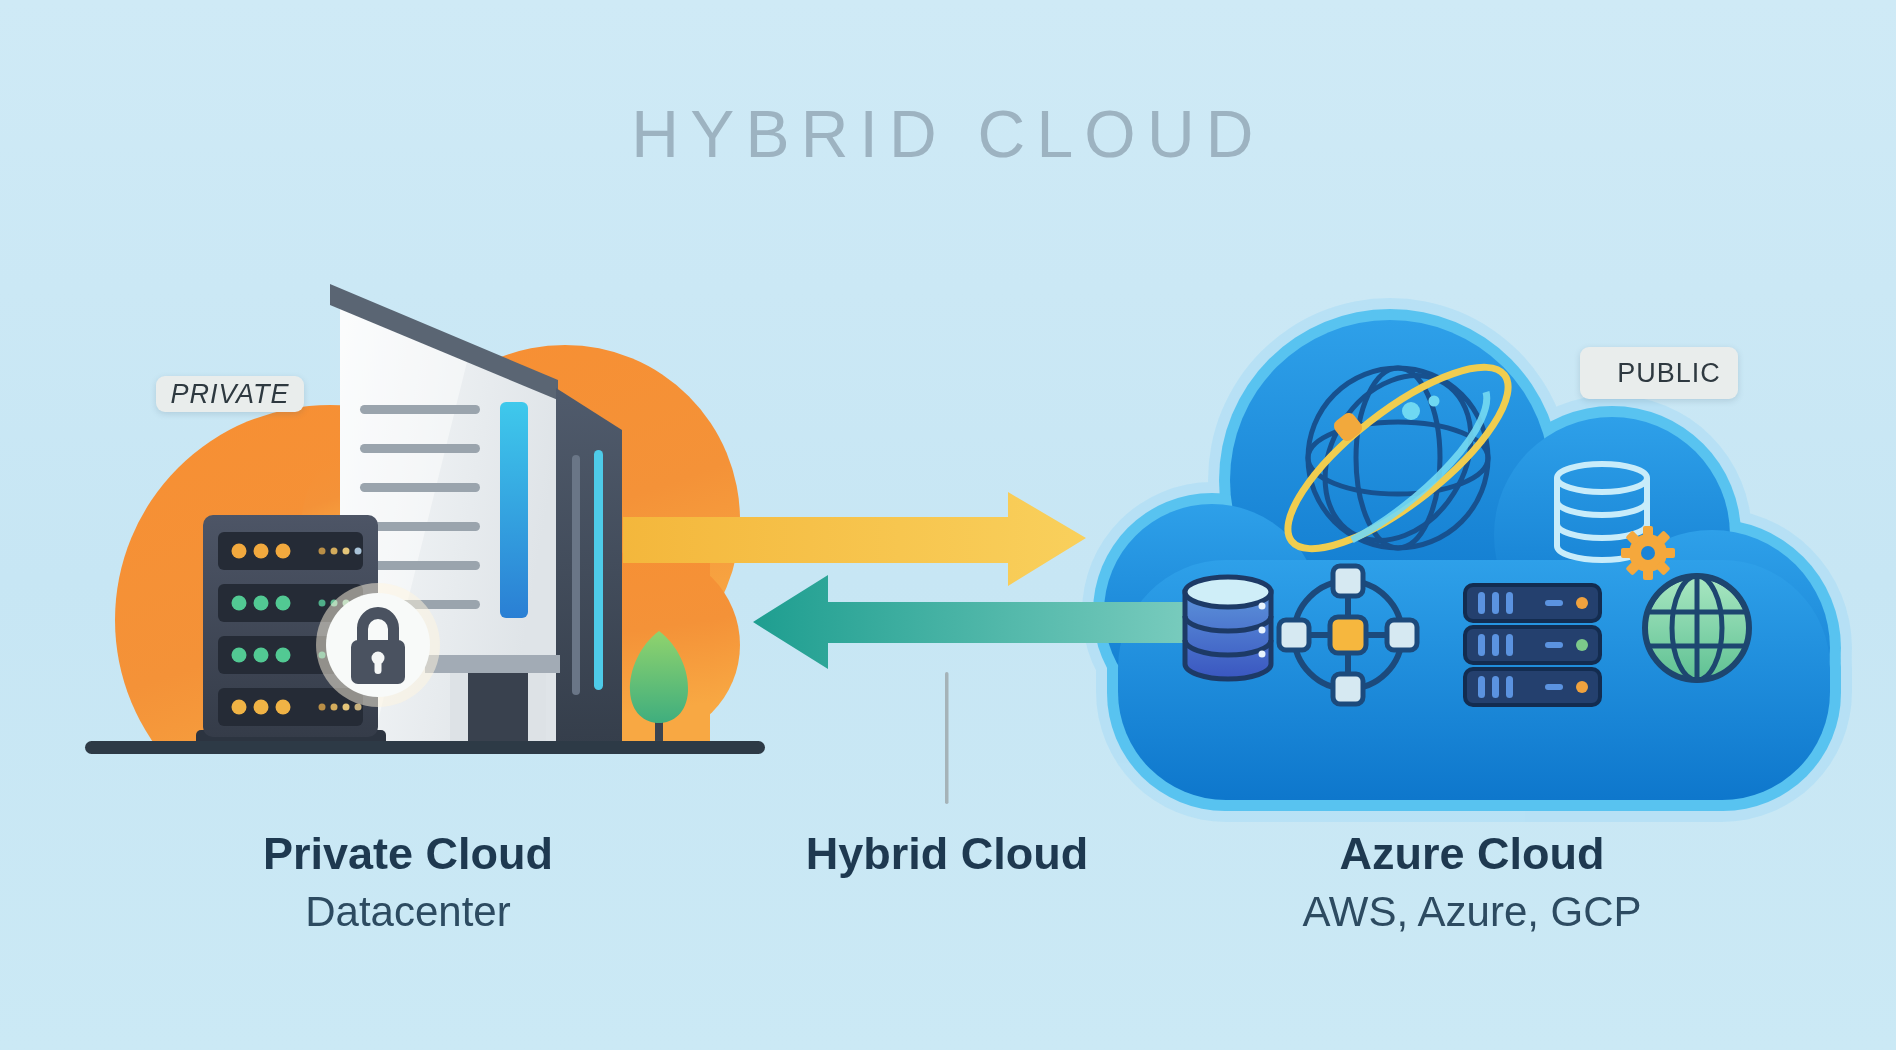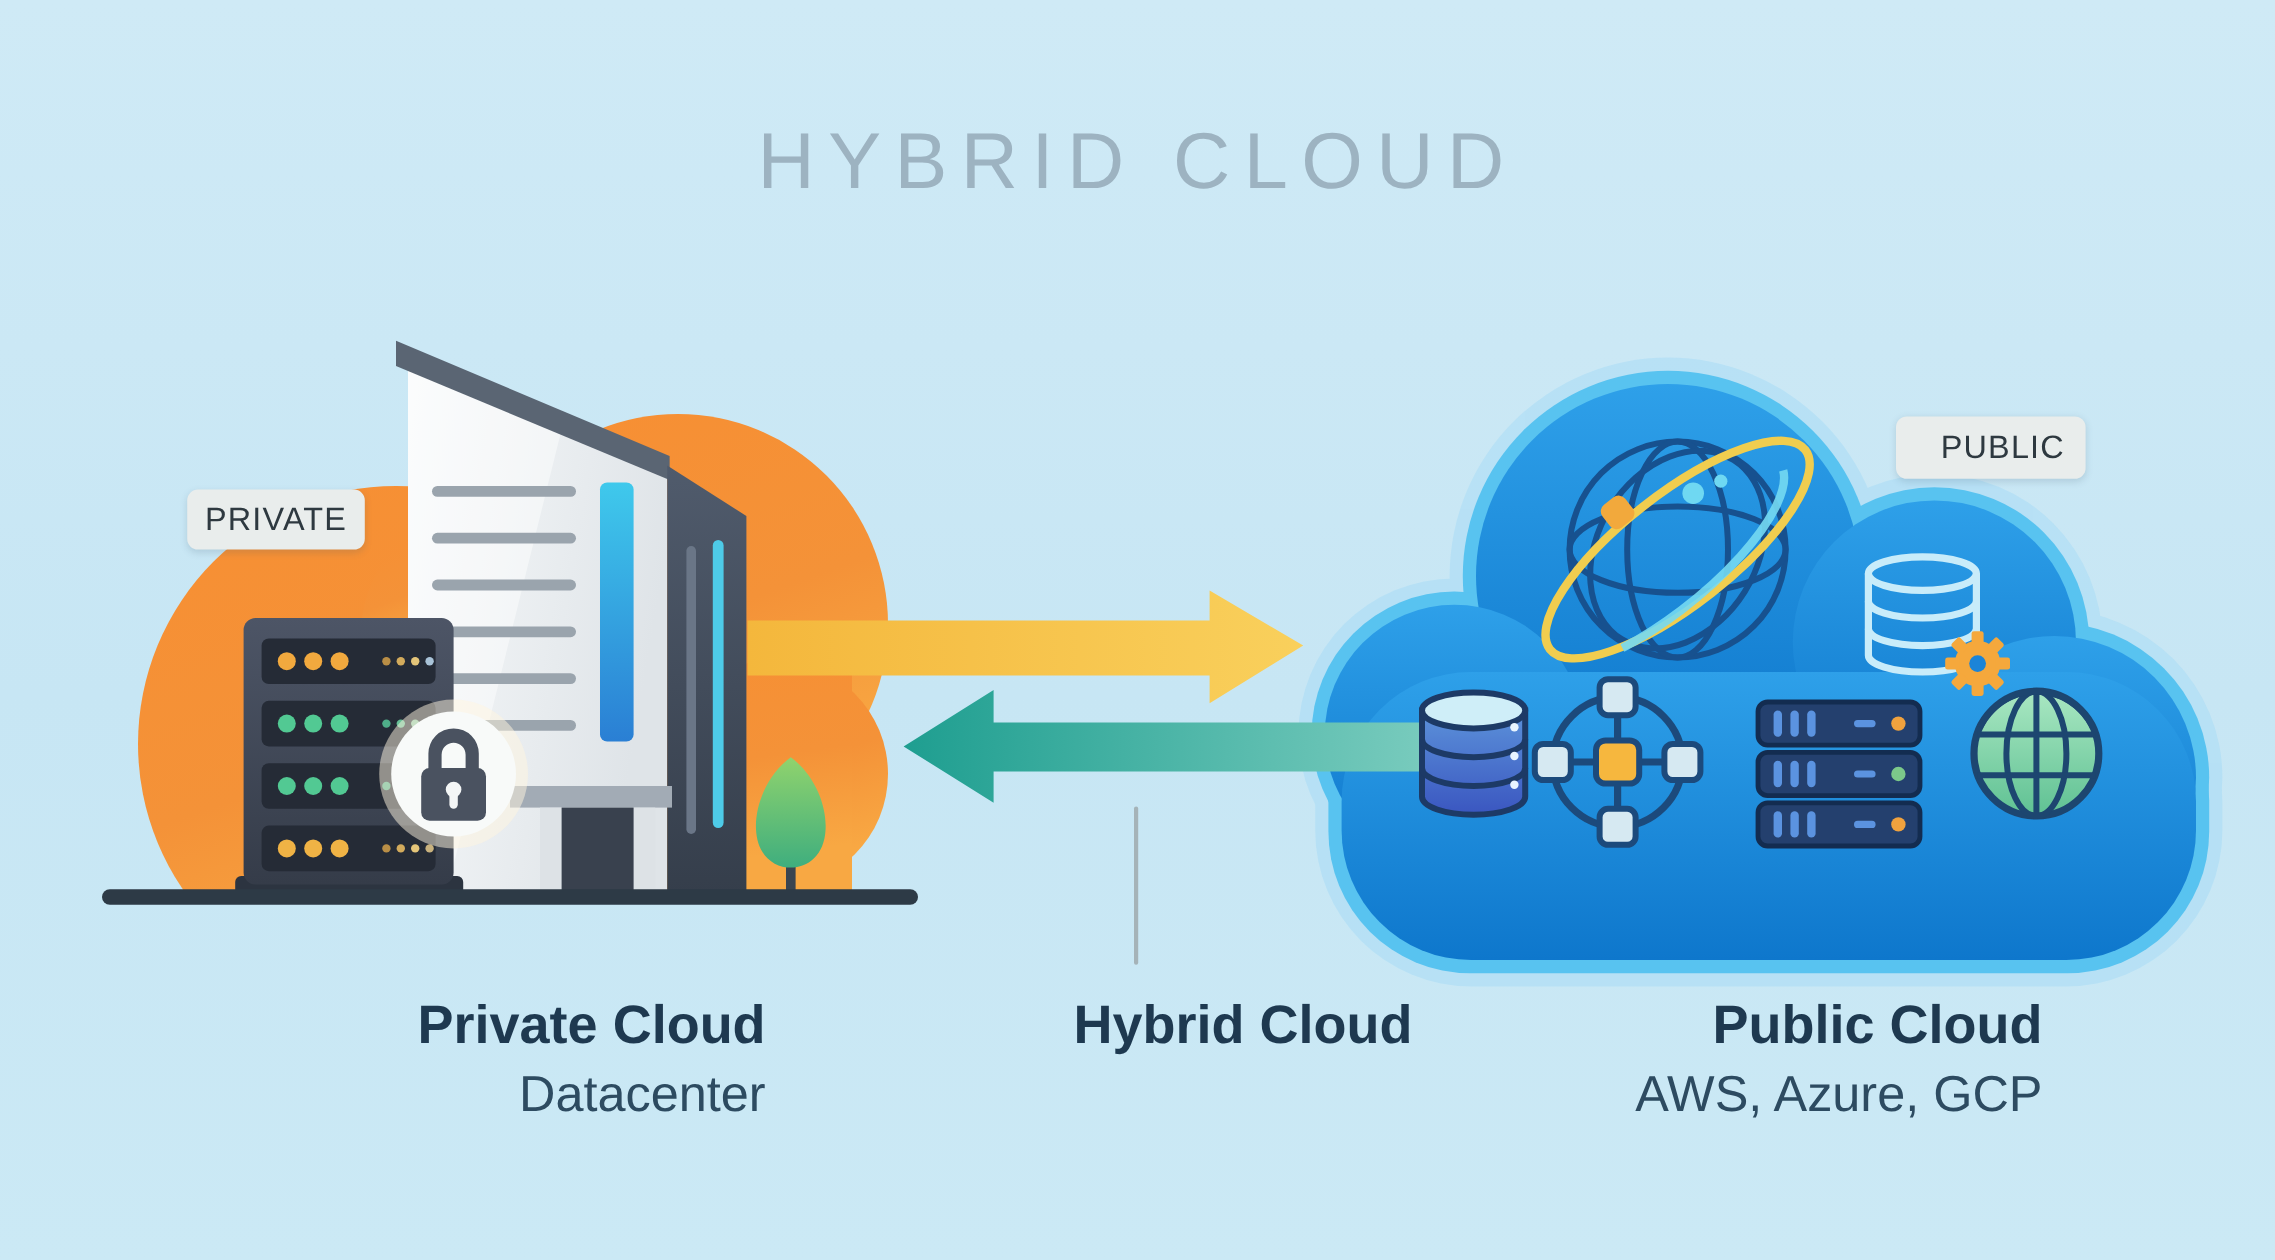--- a/index.html
+++ b/index.html
@@ -7,23 +7,23 @@
          background:linear-gradient(180deg,#cfeaf6 0%,#c7e6f4 55%,#cbe9f5 100%);
          font-family:"Liberation Sans", sans-serif;}
   .stage svg{position:absolute;left:0;top:0;}
   .title{position:absolute;left:0;top:96px;width:1896px;text-align:center;
          font-size:66px;font-weight:300;letter-spacing:0.17em;
          color:#9db3c1;}
   .pill{position:absolute;background:#e9edec;border-radius:9px;
         box-shadow:0 2px 6px rgba(60,90,110,0.18);
         color:#2e3940;font-size:27px;font-weight:500;letter-spacing:1px;
         display:flex;align-items:center;justify-content:center;}
-  .pill.private{left:156px;top:408px;width:148px;height:50px;}
+  .pill.private{left:156px;top:376px;width:148px;height:36px;font-style:italic;}
   .pill.public{left:1580px;top:347px;width:138px;height:52px;padding-left:20px;}
-  .caption{position:absolute;text-align:right;width:460px;}
+  .caption{position:absolute;text-align:center;width:460px;}
   .caption .cap-title{font-size:45px;font-weight:bold;color:#1e3950;line-height:52px;}
   .caption .cap-sub{font-size:42px;font-weight:400;color:#2d4b61;margin-top:8px;}
   .caption.c-private{left:178px;top:828px;}
   .caption.c-hybrid{left:717px;top:828px;}
   .caption.c-public{left:1242px;top:828px;}
 </style>
 </head>
 <body>
 
 <div class="stage">
@@ -298,16 +298,16 @@
   <div class="pill public">PUBLIC</div>
 
   <div class="caption c-private">
     <div class="cap-title">Private Cloud</div>
     <div class="cap-sub">Datacenter</div>
   </div>
   <div class="caption c-hybrid">
     <div class="cap-title">Hybrid Cloud</div>
   </div>
   <div class="caption c-public">
-    <div class="cap-title">Public Cloud</div>
+    <div class="cap-title">Azure Cloud</div>
     <div class="cap-sub">AWS, Azure, GCP</div>
   </div>
 </div>
 
 </body></html>

